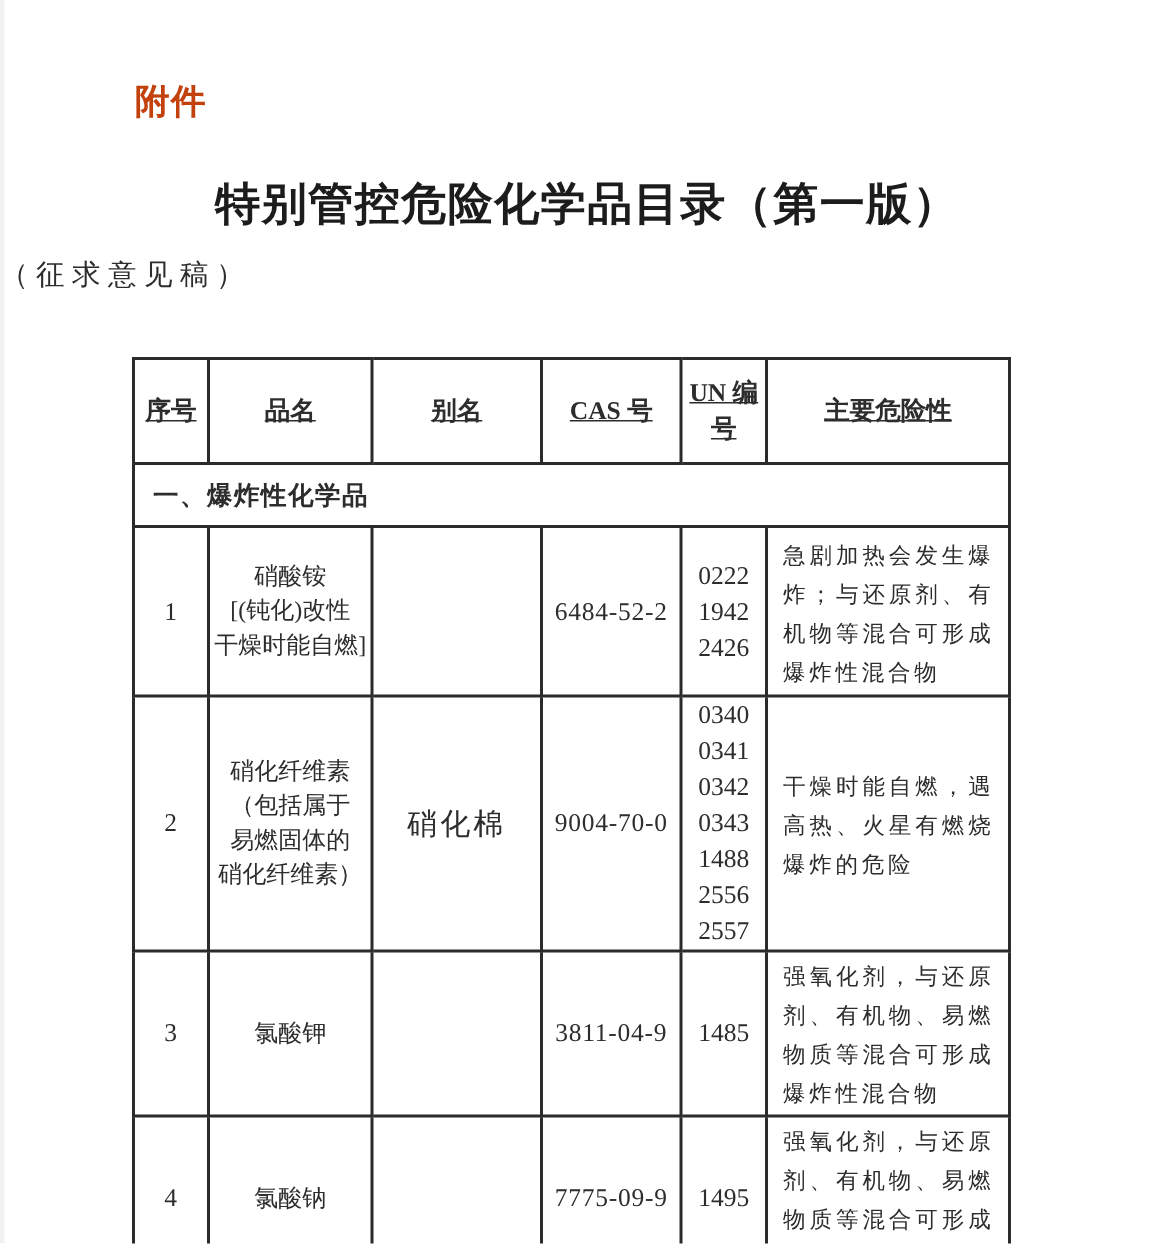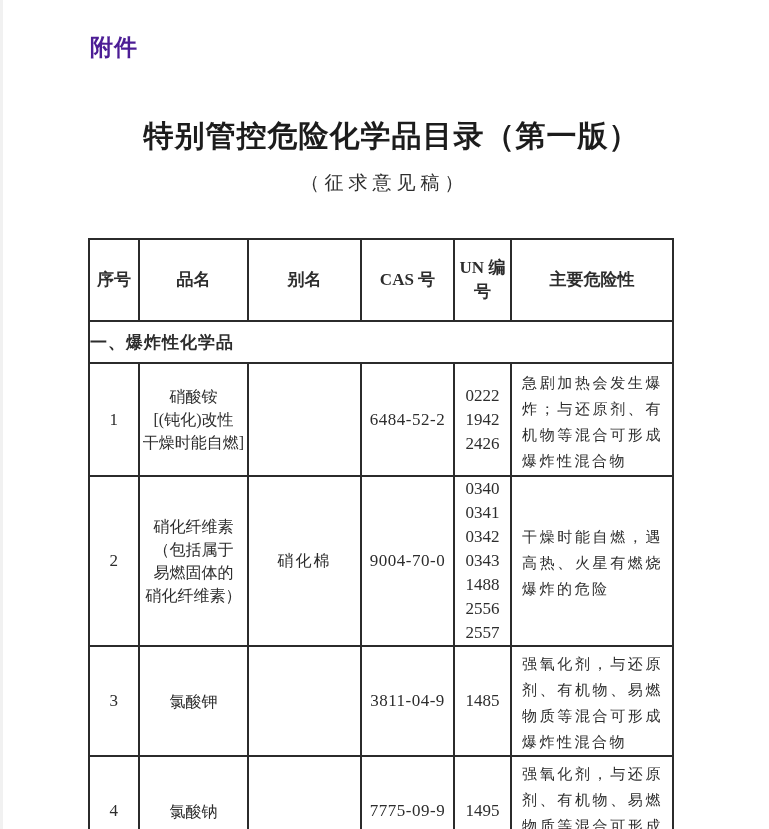--- a/index.html
+++ b/index.html
@@ -11,35 +11,35 @@
   body {
     position: relative;
     font-family: "Liberation Serif", "DejaVu Serif", serif;
     color: #2d2d2d;
   }
   .page-edge {
     position: absolute; left: 0; top: 0; bottom: 0; width: 3px;
     background: #f1f1f1;
   }
   .attachment-label {
-    position: absolute; left: 90px; top: 32px;
+    position: absolute; left: 90px; top: 52px;
     font-family: "Liberation Sans", "DejaVu Sans", sans-serif;
-    font-weight: bold; font-size: 23px; color: #4c1d95;
+    font-weight: bold; font-size: 23px; color: #c2410c;
     letter-spacing: 1px;
   }
   .doc-title {
     position: absolute; left: 14px; right: 0; top: 116px;
     text-align: center;
     font-family: "Liberation Sans", "DejaVu Sans", sans-serif;
     font-weight: bold; font-size: 30px; color: #1c1c1c;
     letter-spacing: 1px;
   }
   .doc-subtitle {
     position: absolute; left: 0; right: 0; top: 170px;
-    text-align: center;
+    text-align: left;
     font-size: 19px; color: #2d2d2d;
     letter-spacing: 5px;
   }
   table.chem-table {
     position: absolute; left: 88px; top: 238px;
     width: 584px;
     border-collapse: collapse;
     table-layout: fixed;
   }
   .chem-table th, .chem-table td {
@@ -50,38 +50,39 @@
     color: #2d2d2d;
     overflow: hidden;
     padding: 0;
   }
   .chem-table th {
     font-weight: bold;
     font-size: 17px;
     line-height: 24px;
     padding: 0 4px;
   }
-  tr.header-row   { height: 82px; }
+  tr.header-row   { height: 70px; text-decoration: underline; }
   tr.section-row  { height: 42px; }
   tr.row-1 { height: 113px; }
   tr.row-2 { height: 168px; }
   tr.row-3 { height: 99px; }
   tr.row-4 { height: 92px; }
   td.section-cell {
     text-align: left;
     font-weight: bold;
     font-size: 17px;
+    padding-left: 12px;
     letter-spacing: 1px;
   }
   td.no-cell, td.cas-cell {
     font-size: 17px;
     letter-spacing: 0.5px;
   }
   td.name-cell .line { line-height: 23px; font-size: 16px; }
-  td.alias-cell { font-size: 16px; letter-spacing: 2px; }
+  td.alias-cell { font-size: 20px; letter-spacing: 2px; }
   td.un-cell .line { line-height: 24px; font-size: 17px; }
   td.hazard-cell {
     text-align: justify;
     text-align-last: left;
     font-size: 15px;
     line-height: 26px;
     letter-spacing: 2.5px;
     padding: 4px 9px 0 10px;
   }
 </style>

